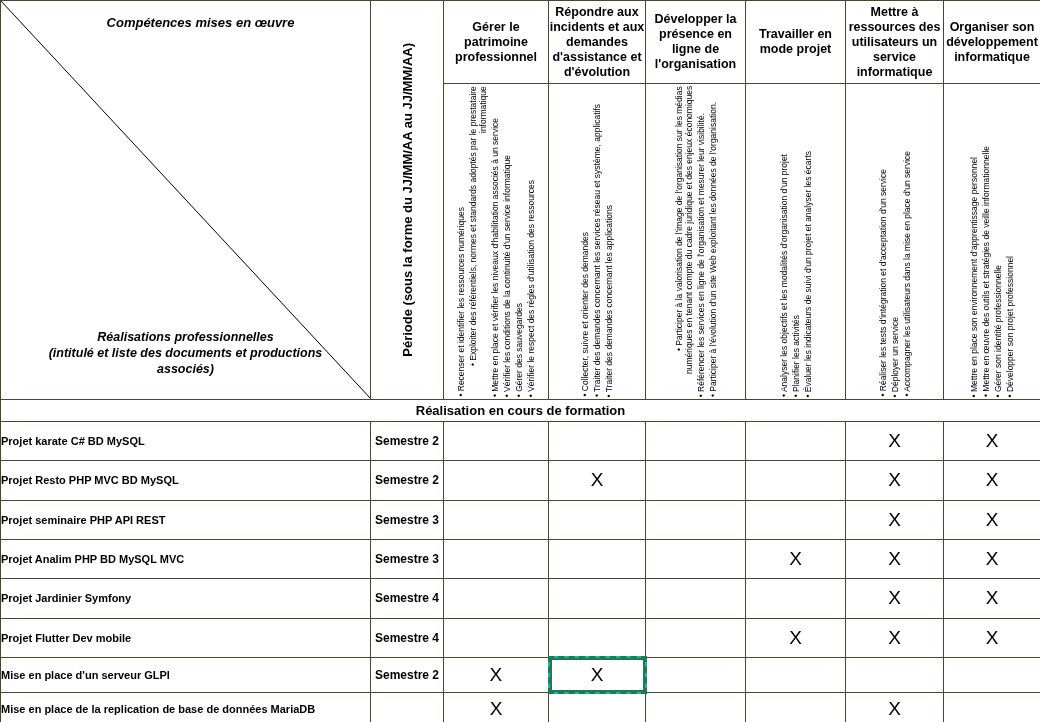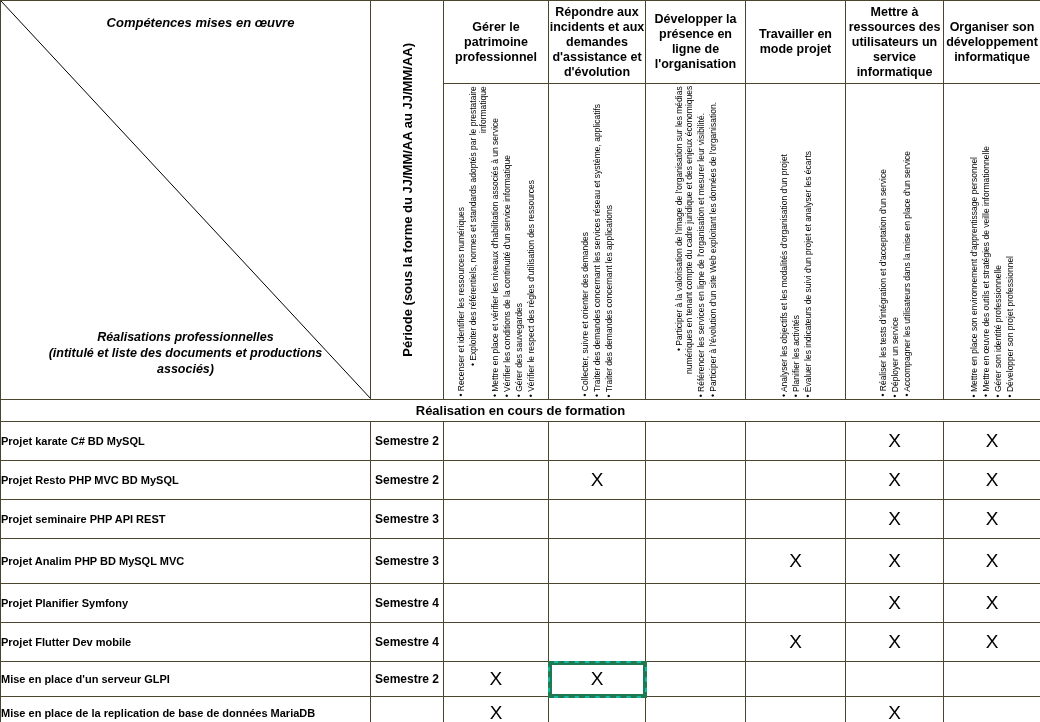--- a/index.html
+++ b/index.html
@@ -272,32 +272,32 @@
         <tr style="height: 39px;">
           <td class="rea">Projet seminaire PHP API REST</td>
           <td class="per">Semestre 3</td>
           <td class="mark"></td>
           <td class="mark"></td>
           <td class="mark"></td>
           <td class="mark"></td>
           <td class="mark"><span>X</span></td>
           <td class="mark"><span>X</span></td>
         </tr>
-        <tr style="height: 45px;">
+        <tr style="height: 39px;">
           <td class="rea">Projet Analim PHP BD MySQL MVC</td>
           <td class="per">Semestre 3</td>
           <td class="mark"></td>
           <td class="mark"></td>
           <td class="mark"></td>
           <td class="mark"><span>X</span></td>
           <td class="mark"><span>X</span></td>
           <td class="mark"><span>X</span></td>
         </tr>
         <tr style="height: 39px;">
-          <td class="rea">Projet Planifier Symfony</td>
+          <td class="rea">Projet Jardinier Symfony</td>
           <td class="per">Semestre 4</td>
           <td class="mark"></td>
           <td class="mark"></td>
           <td class="mark"></td>
           <td class="mark"></td>
           <td class="mark"><span>X</span></td>
           <td class="mark"><span>X</span></td>
         </tr>
         <tr style="height: 39px; padding-left: 23px;">
           <td class="rea">Projet Flutter Dev mobile</td>

